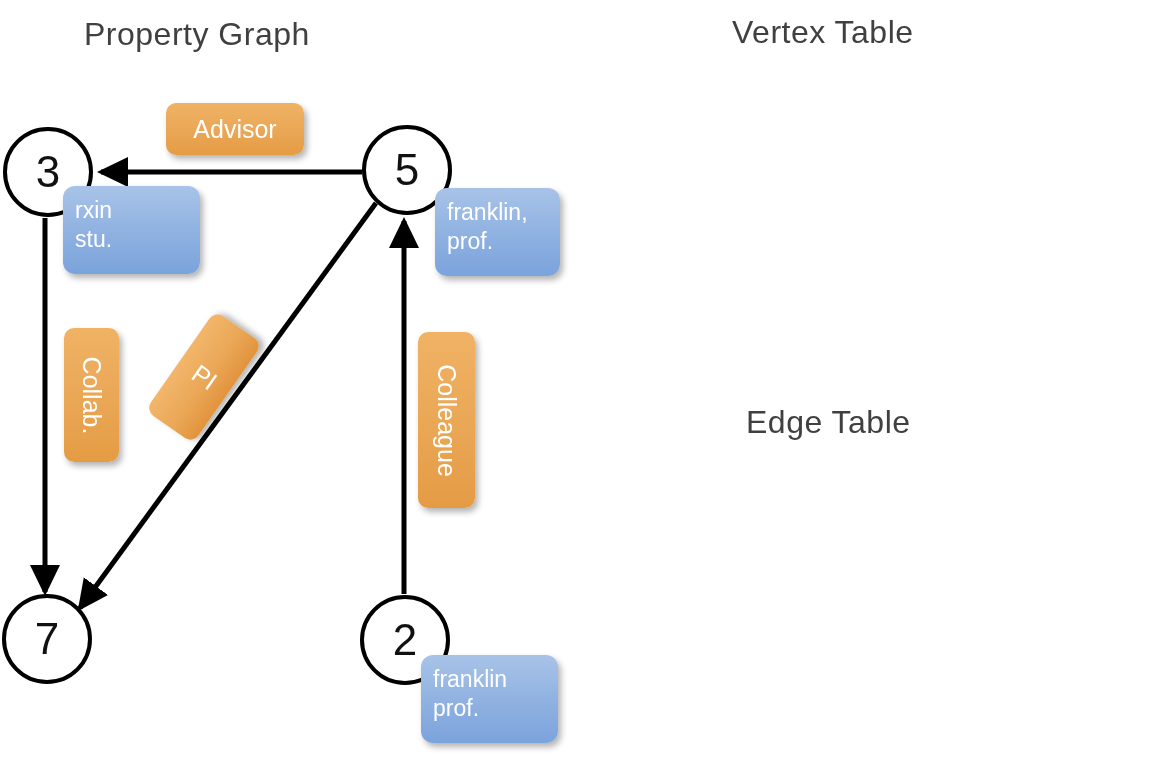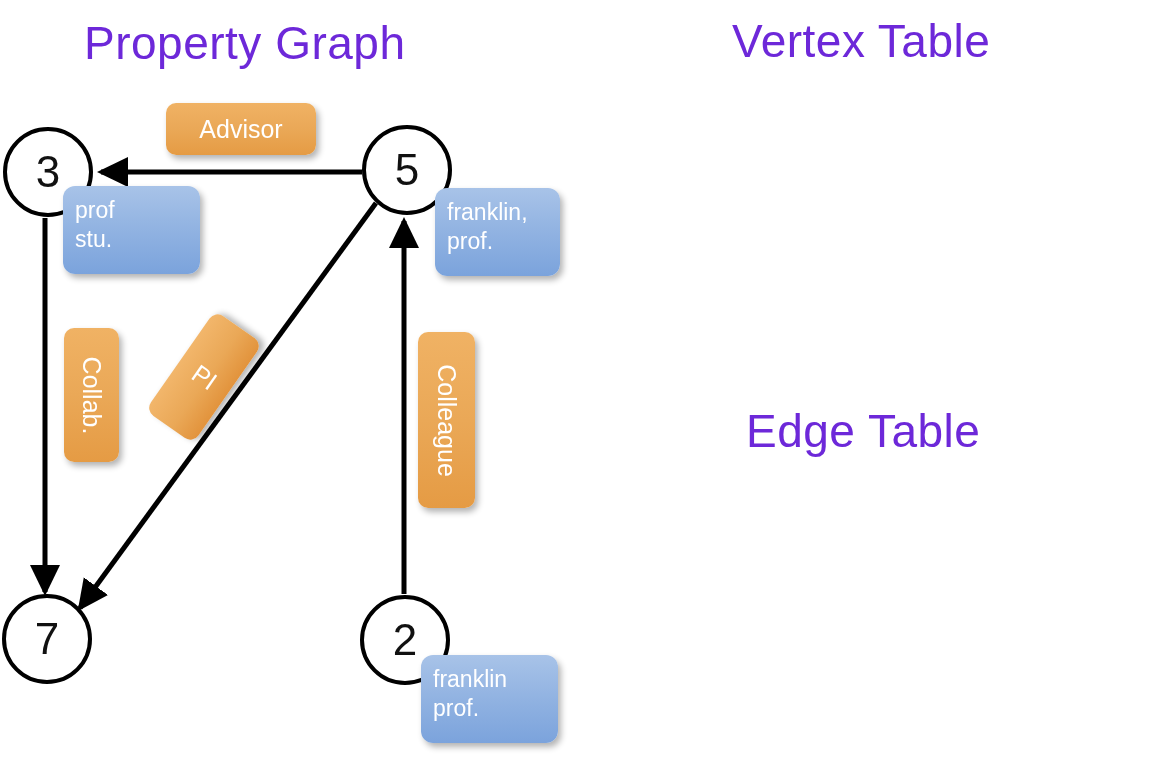--- a/index.html
+++ b/index.html
@@ -17,23 +17,23 @@
     -webkit-font-smoothing: antialiased;
   }
 
   .panel { position: absolute; }
 
   
   .page-title {
     position: absolute;
     font-family: "Liberation Sans", sans-serif;
     font-weight: 300;
-    font-size: 46px;
+    font-size: 32px;
     letter-spacing: 0.5px;
-    color: #6d28d9;
+    color: #404040;
     white-space: nowrap;
     text-align: center;
   }
 
   
   #graph-panel {
     left: 0; top: 0; width: 585px; height: 760px;
   }
   #graph-svg { position: absolute; left: 0; top: 0; }
 
@@ -113,40 +113,40 @@
 
     <line x1="362" y1="172" x2="101" y2="172" stroke="#000" stroke-width="5" marker-end="url(#arrowhead)"></line>
 
     <line x1="45" y1="218" x2="45" y2="592" stroke="#000" stroke-width="5" marker-end="url(#arrowhead)"></line>
 
     <line x1="376" y1="203" x2="80" y2="608" stroke="#000" stroke-width="5" marker-end="url(#arrowhead)"></line>
 
     <line x1="404" y1="594" x2="404" y2="221" stroke="#000" stroke-width="5" marker-end="url(#arrowhead)"></line>
   </svg>
 
-  <div class="edge-chip" id="chip-advisor" style="left:166px; top:103px; width:150px; height:52px;">
+  <div class="edge-chip" id="chip-advisor" style="left:166px; top:103px; width:138px; height:52px;">
     <span>Advisor</span>
   </div>
 
   <div class="edge-chip" id="chip-collab" style="left:64px; top:328px; width:55px; height:134px;">
     <span class="chip-vert-text">Collab.</span>
   </div>
 
   <div class="edge-chip" id="chip-pi" style="left:143px; top:348px; width:122px; height:58px;">
     <span class="chip-vert-text">PI</span>
   </div>
 
   <div class="edge-chip" id="chip-colleague" style="left:418px; top:332px; width:57px; height:176px;">
     <span class="chip-vert-text">Colleague</span>
   </div>
 
   <div class="node-circle" style="left:3px; top:127px;"></div>
   <div class="node-label" style="left:3px; top:127px;">3</div>
   <div class="prop-box" style="left:63px; top:186px; width:137px; height:88px;">
-    <span>prof</span>
+    <span>rxin</span>
     <span>stu.</span>
   </div>
 
   <div class="node-circle" style="left:362px; top:125px;"></div>
   <div class="node-label" style="left:362px; top:125px;">5</div>
   <div class="prop-box" style="left:435px; top:188px; width:125px; height:88px;">
     <span>franklin,</span>
     <span>prof.</span>
   </div>
 

